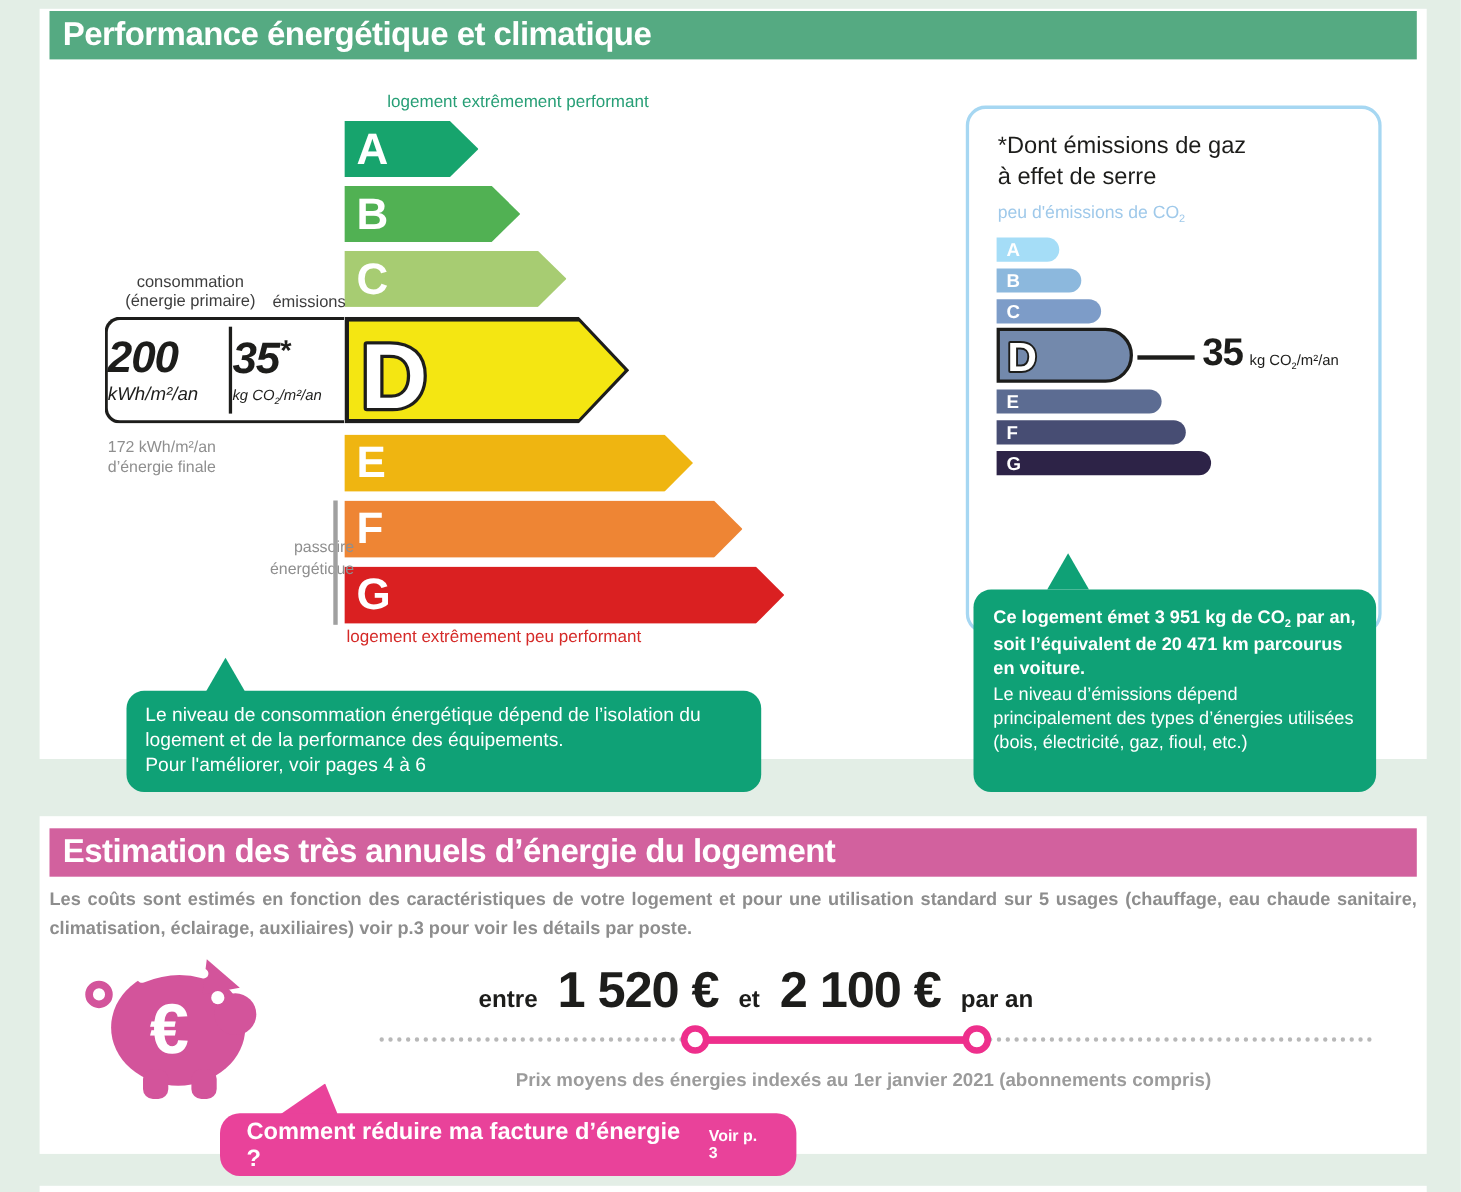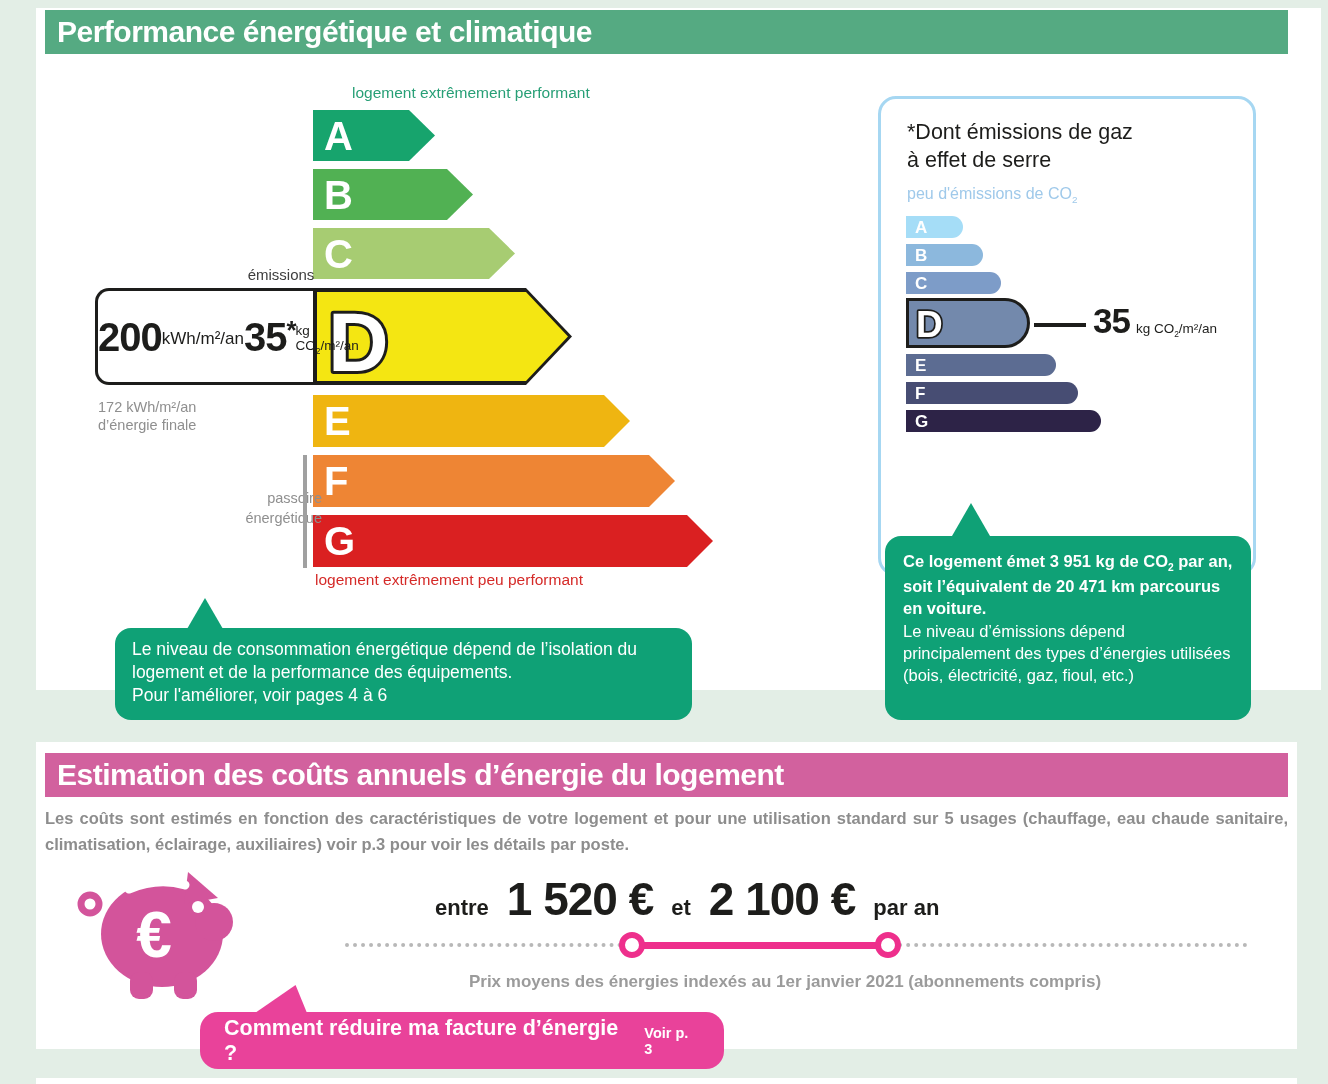--- a/index.html
+++ b/index.html
@@ -1,18 +1,18 @@
 <!DOCTYPE html>
 <html><head>
 <meta charset="utf-8">
 <style>
   html,body{margin:0;padding:0;}
   body{width:1328px;height:1084px;background:#e3eee6;font-family:"Liberation Sans","DejaVu Sans",sans-serif;position:relative;overflow:hidden;color:#1d1d1b;}
   .panel{position:absolute;background:#fff;}
-  #panel1{left:36px;top:8px;width:1261px;height:682px;padding-left:24px;}
+  #panel1{left:36px;top:8px;width:1261px;height:682px;}
   #panel2{left:36px;top:742px;width:1261px;height:307px;}
   #nextpanel{position:absolute;left:36px;top:1078px;width:1261px;height:6px;background:#fff;}
   .hdr{position:absolute;left:9px;width:1243px;height:44px;display:flex;align-items:center;}
   .hdr span{color:#fff;font-weight:bold;font-size:30px;letter-spacing:-0.5px;padding-left:12px;}
   #hdr-energy{top:2px;background:#55aa82;}
   #hdr-costs{top:11px;background:#d2619e;}
 
   
   .toplabel{position:absolute;left:279px;top:76px;font-size:15.5px;color:#279f76;margin-left:37px;}
   .botlabel{position:absolute;left:279px;top:563px;font-size:15.5px;color:#d52a28;}
@@ -24,21 +24,21 @@
   #ebar-d-fill{position:absolute;left:4px;top:4px;right:4px;bottom:4px;
         clip-path:polygon(0 0,calc(100% - 42px) 0,100% 50%,calc(100% - 42px) 100%,0 100%);}
   .dsvg{position:absolute;}
   .dsvg text{font-family:"Liberation Sans","DejaVu Sans",sans-serif;font-weight:bold;fill:#fff;stroke:#1d1d1b;paint-order:stroke;stroke-linejoin:round;}
   #dsvg-energy{left:287px;top:287px;width:78px;height:84px;}
   #dsvg-energy text{font-size:84px;stroke-width:6px;}
 
   #consbox{position:absolute;left:59px;top:280px;width:218px;height:97px;background:#fff;
            border:3.5px solid #1d1d1b;border-right:none;border-radius:14px 0 0 14px;
            box-sizing:border-box;display:flex;}
-  .conscol{flex:1.08;display:flex;flex-direction:row;align-items:center;justify-content:center;}
+  .conscol{flex:1.08;display:flex;flex-direction:column;align-items:flex-start;justify-content:center;font-style:italic;}
   .conscol.c2{flex:1;}
   #consdiv{width:3.5px;background:#1d1d1b;margin:6px 0;}
   .bigval{font-size:40px;font-weight:bold;line-height:1;letter-spacing:-1px;}
   .bigval sup{font-size:26px;position:relative;top:2px;font-weight:bold;}
   .unit1{font-size:17px;margin-top:4px;}
   .unit2{font-size:13.5px;margin-top:6px;}
   sub{font-size:0.62em;}
   #conslbl1{position:absolute;left:52px;top:240px;width:170px;text-align:center;font-size:15px;color:#3d3d3d;line-height:1.15;}
   #conslbl2{position:absolute;left:190px;top:258px;width:110px;text-align:center;font-size:15px;color:#3d3d3d;}
   #finalenergy{position:absolute;left:62px;top:390px;font-size:14.5px;color:#8f8f8f;line-height:1.25;}
@@ -122,20 +122,24 @@
 
     <div id="ebar-d" style="top: 280px; height: 97px; width: 259px;">
       <div id="ebar-d-fill" style="background: rgb(244, 230, 18);"></div>
     </div>
     <svg class="dsvg" id="dsvg-energy" viewBox="0 0 78 84">
         <text x="5" y="76">D</text>
       </svg>
 
     <div class="botlabel">logement extrêmement peu performant</div>
 
+    <div id="conslbl1">
+      <span>consommation</span><br>
+      <span>(énergie primaire)</span>
+    </div>
     <div id="conslbl2">émissions</div>
 
     <div id="consbox">
       <div class="conscol">
         <div class="bigval">200</div>
         <div class="unit1">kWh/m²/an</div>
       </div>
       <div id="consdiv"></div>
       <div class="conscol c2">
         <div class="bigval"><span>35</span><sup>*</sup></div>
@@ -203,21 +207,21 @@
     <div class="callout" id="callout-co2">
       <span class="cbold"><span>Ce logement émet 3 951 kg de CO</span><sub>2</sub><span> par an, soit l’équivalent de 20 471 km parcourus en voiture.</span></span><br>
       <span>Le niveau d’émissions dépend principalement des types d’énergies utilisées (bois, électricité, gaz, fioul, etc.)</span>
     </div>
 
   </section>
 
   <section class="panel" id="panel2">
 
     <div class="hdr" id="hdr-costs">
-      <span>Estimation des coûts annuels d’énergie du logement</span>
+      <span>Estimation des très annuels d’énergie du logement</span>
     </div>
 
     <div id="costdesc">Les coûts sont estimés en fonction des caractéristiques de votre logement et pour une utilisation standard sur 5 usages (chauffage, eau chaude sanitaire, climatisation, éclairage, auxiliaires) voir p.3 pour voir les détails par poste.</div>
 
     <svg id="piggy" width="162" height="140" viewBox="0 0 162 140">
       <circle cx="16" cy="44" r="9" fill="none" stroke="#d3549b" stroke-width="7"></circle>
       <ellipse cx="88" cy="74" rx="61" ry="53" fill="#d3549b"></ellipse>
       <circle cx="140" cy="62" r="19" fill="#d3549b"></circle>
       <path d="M114 12 L144 38 L110 44 Z" fill="#d3549b"></path>
       <rect x="56" y="112" width="23" height="27" rx="9" fill="#d3549b"></rect>

